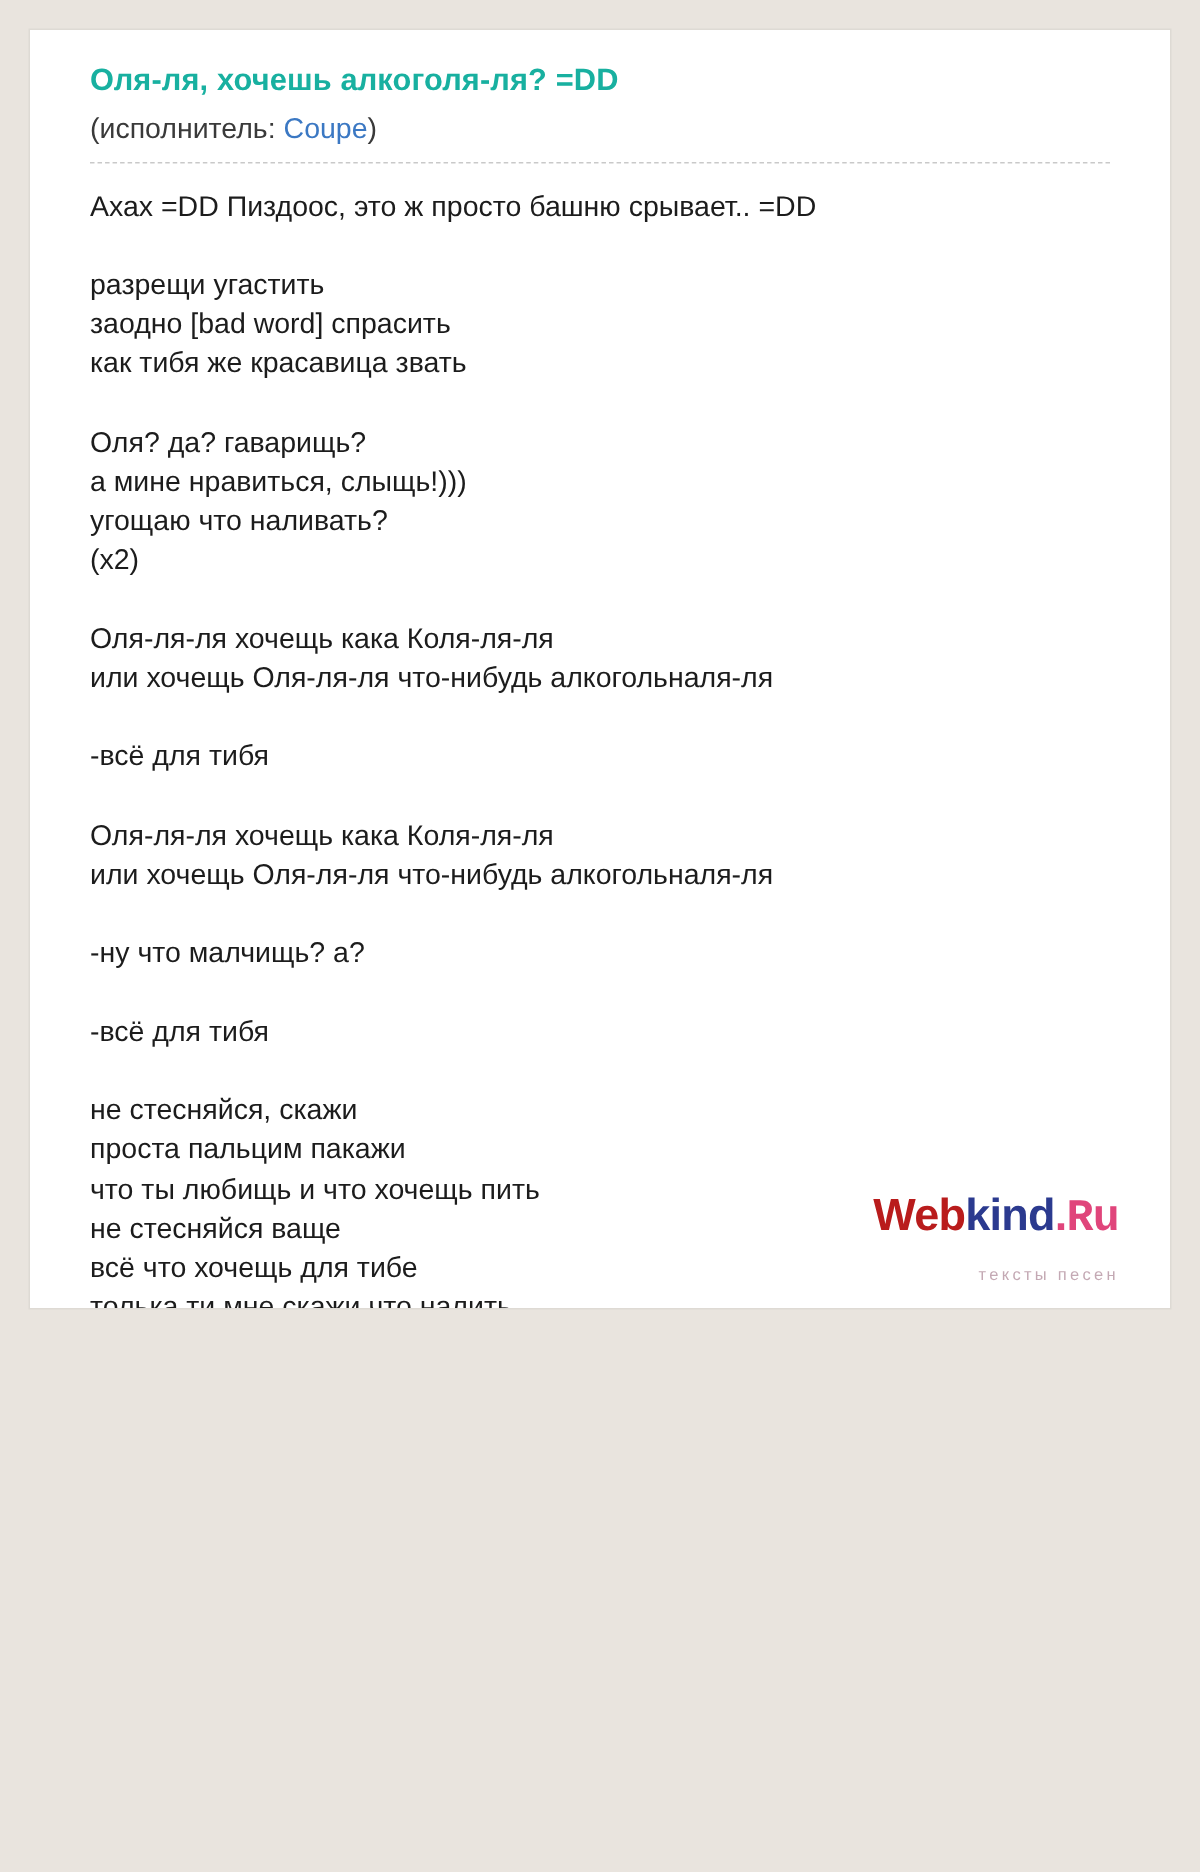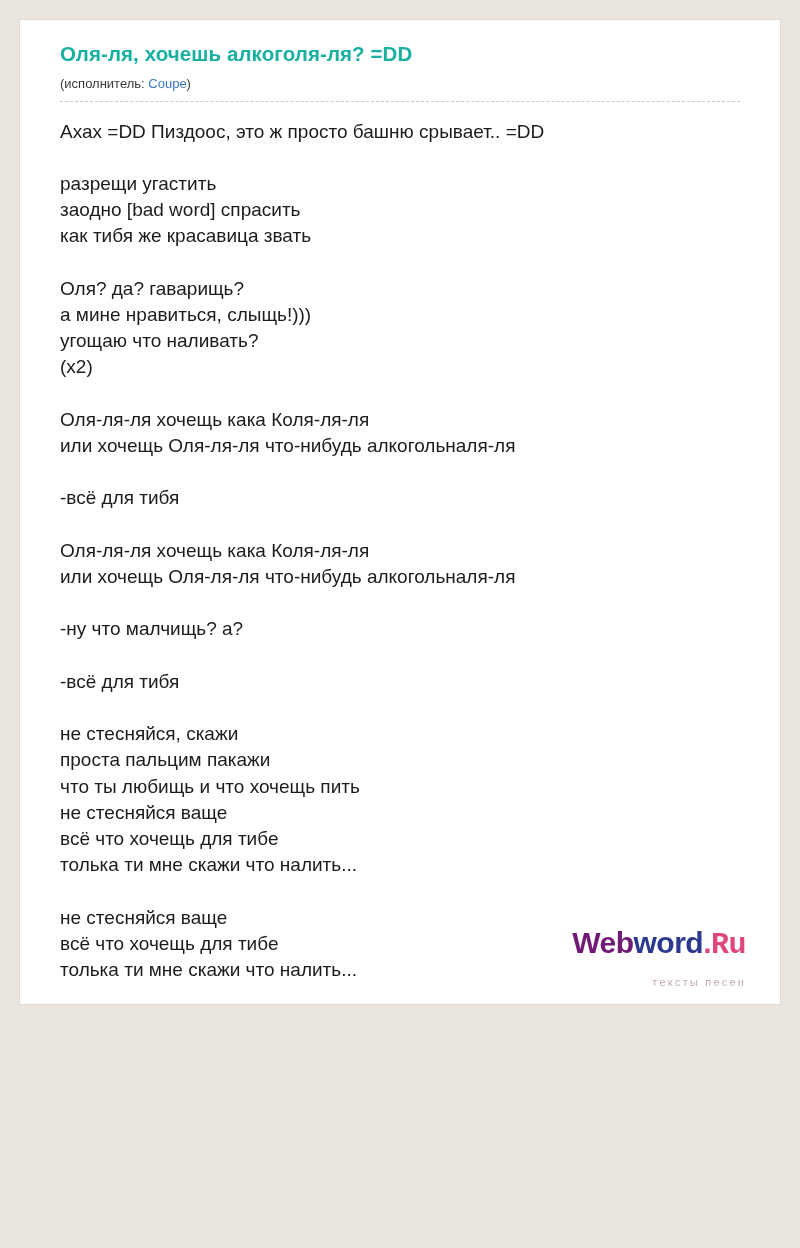--- a/index.html
+++ b/index.html
@@ -11,39 +11,39 @@
     height: 1248px;
     background: #e9e4de;
     font-family: "Liberation Sans", sans-serif;
     -webkit-font-smoothing: antialiased;
   }
   .page {
     position: absolute;
     left: 20px;
     top: 20px;
     width: 760px;
-    height: 984px;
+    height: 852px;
     background: #ffffff;
     box-shadow: 0 0 0 1px #dedad4;
     box-sizing: border-box;
     overflow: hidden;
   }
   .content {
     padding: 22px 40px 0 40px;
   }
   .song-title {
     color: #18b0a0;
     font-size: 20.5px;
     font-weight: bold;
     letter-spacing: 0.1px;
     margin: 0 0 9px 0;
     line-height: 1.2;
   }
   .performer-line {
-    font-size: 13px;
+    font-size: 19px;
     color: #3a3a3a;
     padding-bottom: 10px;
     border-bottom: 1px dashed #c9c9c9;
     margin-bottom: 0;
   }
   .performer-link {
     color: #3b78c3;
     text-decoration: none;
   }
   .lyrics {
@@ -60,21 +60,21 @@
     text-align: right;
     line-height: 1;
     user-select: none;
   }
   .wm-main {
     font-size: 30px;
     font-weight: bold;
     letter-spacing: -0.5px;
   }
   .wm-web {
-    color: #701a75;
+    color: #b91c1c;
     margin-left: 33px;
   }
   .wm-kind {
     color: #2b3a8f;
   }
   .wm-dot {
     color: #e0457b;
   }
   .wm-ru {
     color: #e0457b;
@@ -138,16 +138,16 @@
 
 -Скажи, да?
 
 -ну что молчищь? а?
 
 -всё для тебя</div>
 
   </div>
 
   <div class="watermark">
-    <div class="wm-main"><span class="wm-web">Web</span><span class="wm-kind">word</span><span class="wm-dot">.</span><span class="wm-ru">Ru</span></div>
+    <div class="wm-main"><span class="wm-web">Web</span><span class="wm-kind">kind</span><span class="wm-dot">.</span><span class="wm-ru">Ru</span></div>
     <div class="wm-sub">тексты песен</div>
   </div>
 </div>
 
 </body></html>

